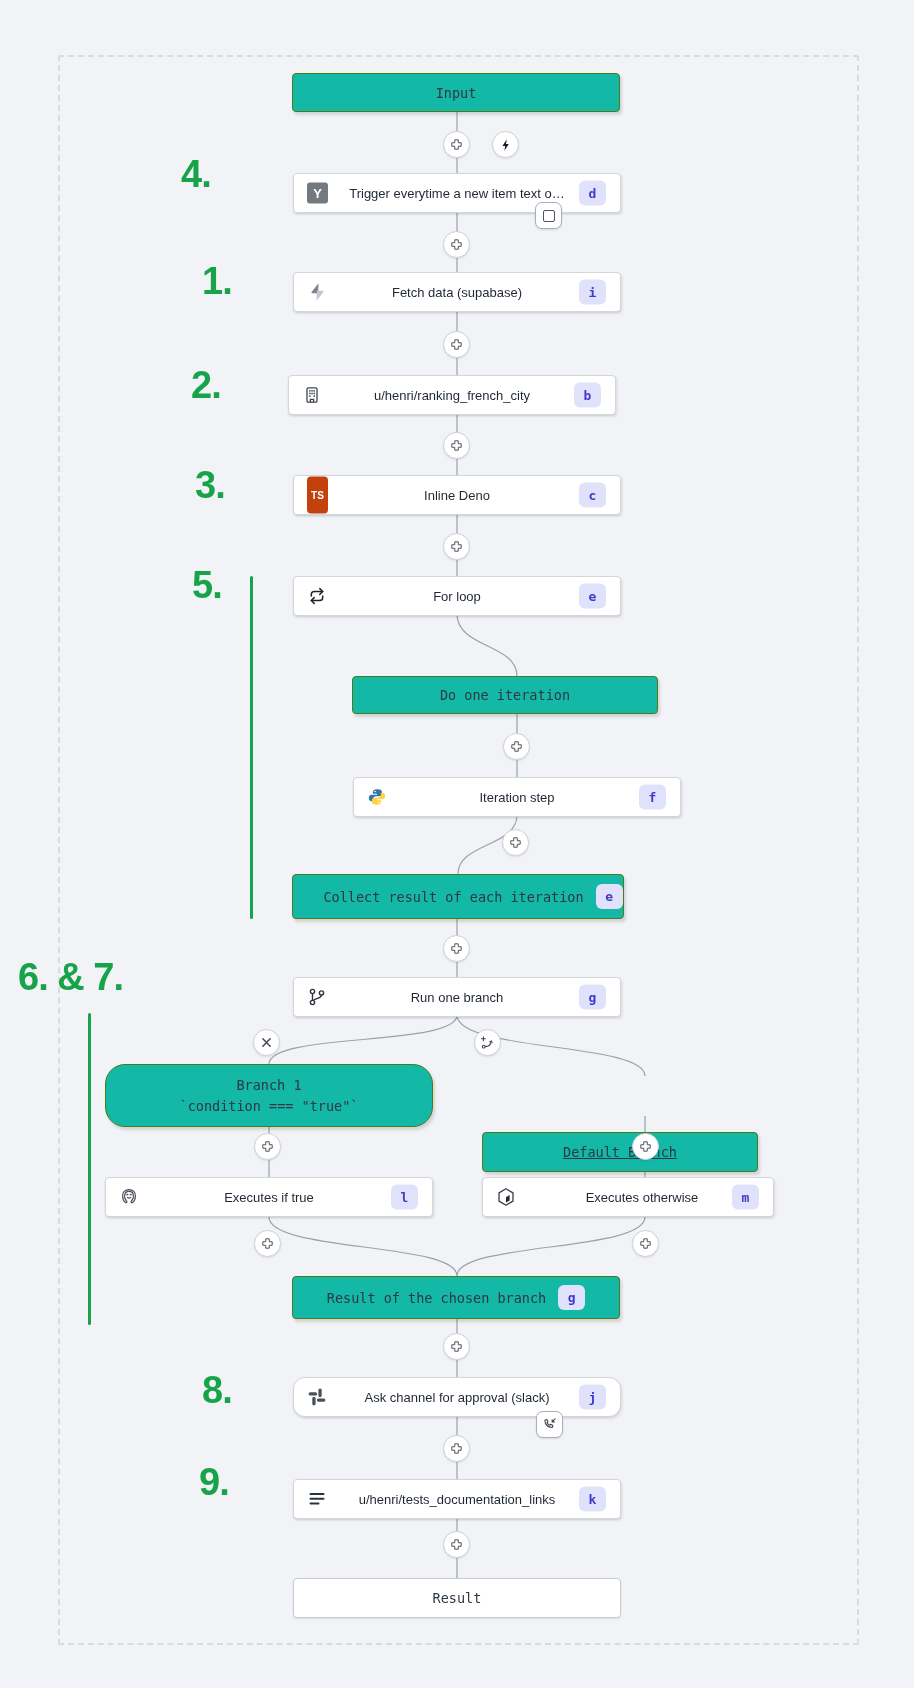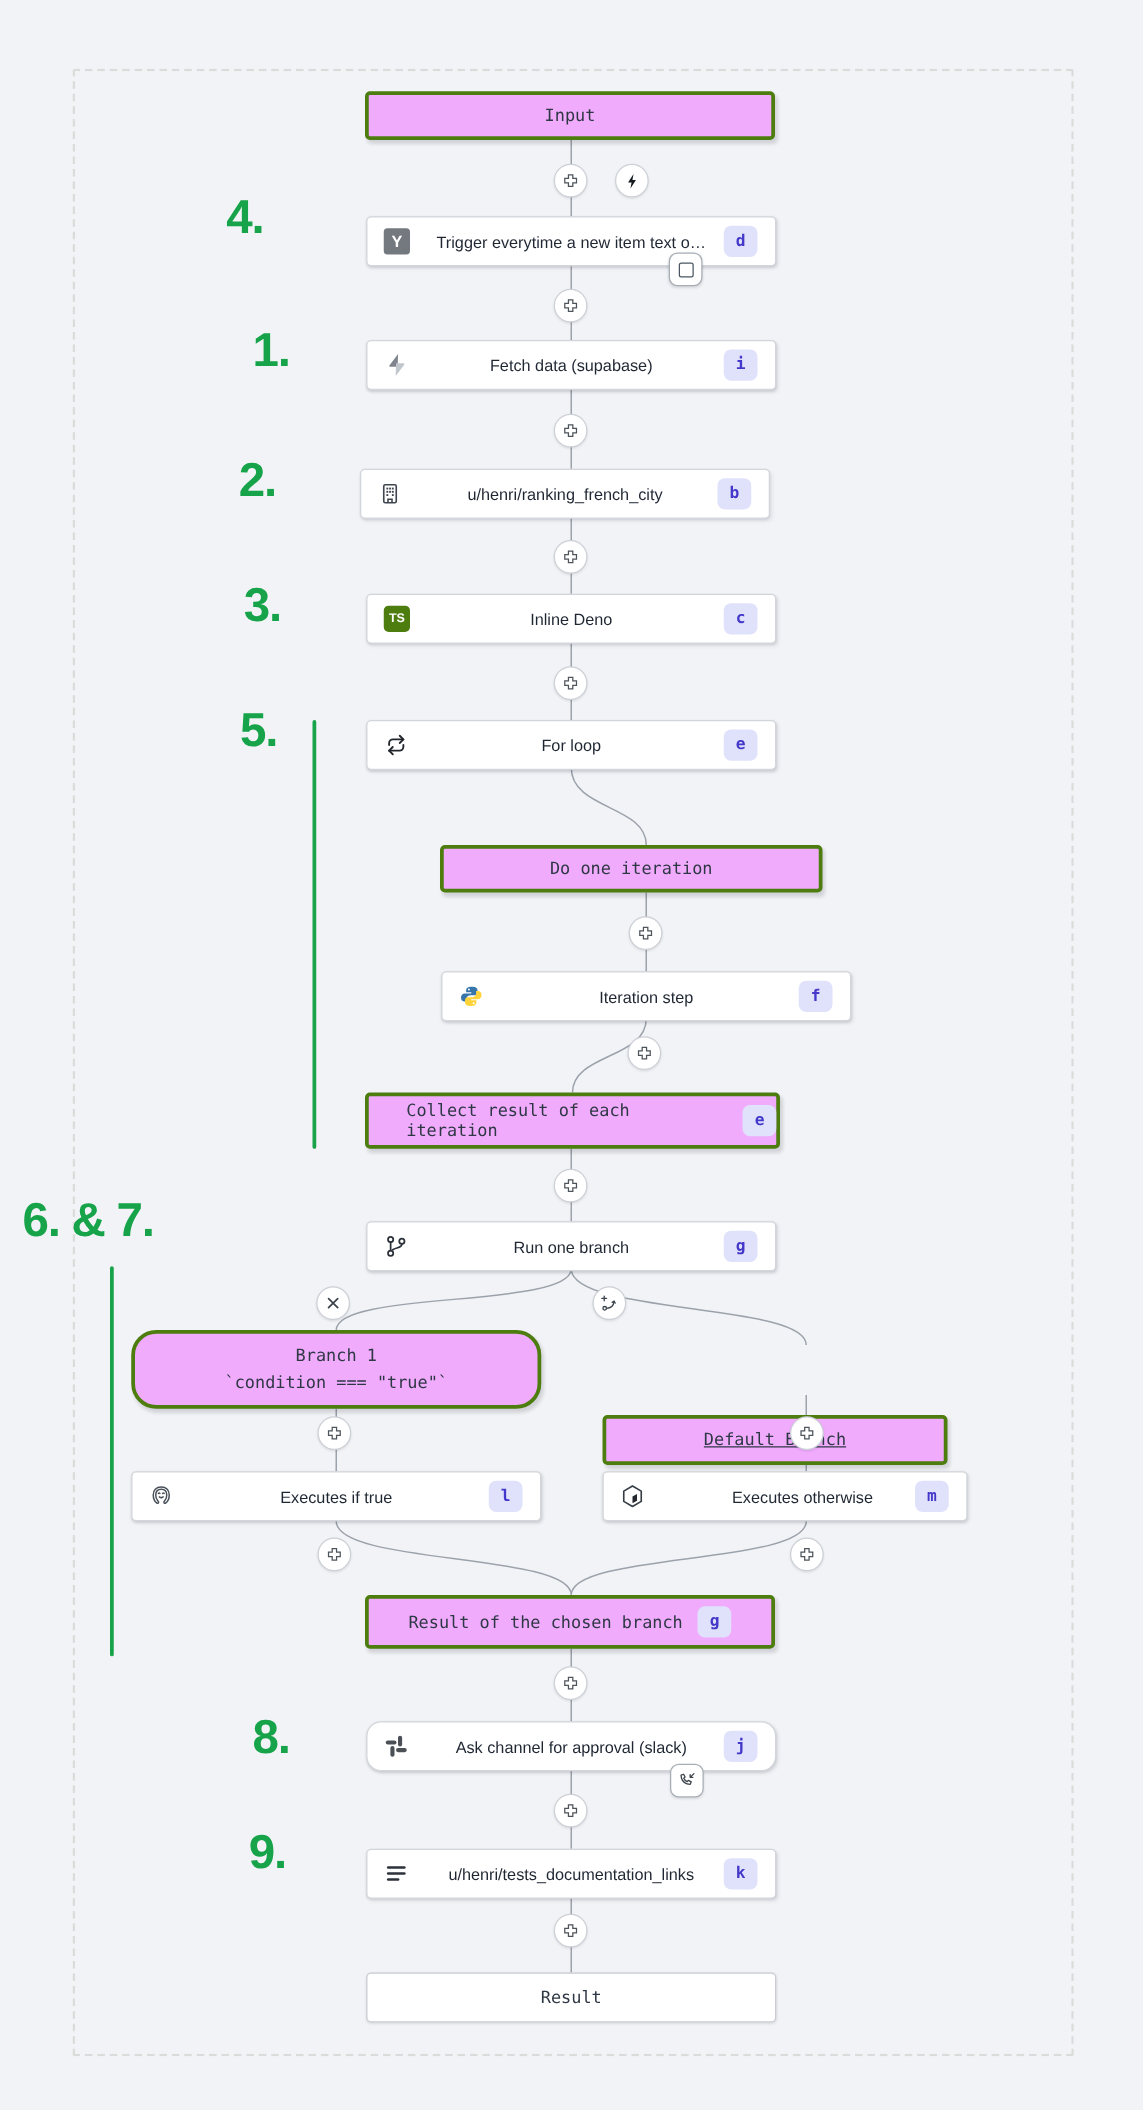--- a/index.html
+++ b/index.html
@@ -15,35 +15,35 @@
     border:1px solid #d2d6db;border-radius:4px;
     box-shadow:0 1px 2px rgba(16,24,40,.12),2px 2px 3px rgba(16,24,40,.05);
     display:flex;align-items:center;justify-content:center;z-index:3;box-sizing:border-box;}
   .node .ntitle{font-size:13px;color:#1f2733;}
   .node .icon{position:absolute;left:13px;top:50%;transform:translateY(-50%);
     display:flex;align-items:center;justify-content:center;}
   .node .badge{position:absolute;right:14px;top:50%;transform:translateY(-50%);}
   .badge{width:27px;height:25px;border-radius:6px;background:#e0e2fb;color:#4338ca;
     display:flex;align-items:center;justify-content:center;
     font-family:"DejaVu Sans Mono",monospace;font-weight:700;font-size:13px;}
-  .vbox{position:absolute;background:#f0abfc;border:3px solid #4d7c0f;border-radius:4px;
+  .vbox{position:absolute;background:#14b8a6;border:1px solid #4d7c0f;border-radius:4px;
     box-shadow:2px 3px 3px rgba(16,24,40,.14);
     display:flex;align-items:center;justify-content:center;gap:12px;
     font-family:"DejaVu Sans Mono",monospace;font-size:13.5px;color:#2e3744;
     z-index:3;box-sizing:border-box;}
   .vbox.white{background:#ffffff;border:1px solid #c9cdd3;box-shadow:0 1px 2px rgba(16,24,40,.1);}
   .vbox.twolines{flex-direction:column;gap:4px;line-height:1.25;border-radius:20px;}
   .circ{position:absolute;width:27px;height:27px;border-radius:50%;background:#fff;
     border:1px solid #ccd1d7;box-shadow:0 1px 2px rgba(16,24,40,.1);
     display:flex;align-items:center;justify-content:center;z-index:4;box-sizing:border-box;}
   .mini-btn{position:absolute;width:27px;height:27px;background:#fff;border:1px solid #a8aeb6;
     border-radius:7px;display:flex;align-items:center;justify-content:center;
     box-shadow:0 1px 2px rgba(16,24,40,.12);z-index:5;box-sizing:border-box;}
   .sqicon{width:10px;height:10px;border:1.6px solid #4b5563;border-radius:2px;}
-  .ts-box{width:21px;height:21px;background:#4d7c0f;border-radius:4px;color:#fff;
+  .ts-box{width:21px;height:37px;background:#c2410c;border-radius:4px;color:#fff;
     font-weight:700;font-size:10px;display:flex;align-items:center;justify-content:center;}
   .hn-box{width:21px;height:21px;background:#74787f;border-radius:3px;color:#fff;
     font-weight:700;font-size:13px;display:flex;align-items:center;justify-content:center;}
 </style>
 </head>
 <body>
 
 <div id="stage">
   <div id="canvas-bounds"></div>
 

